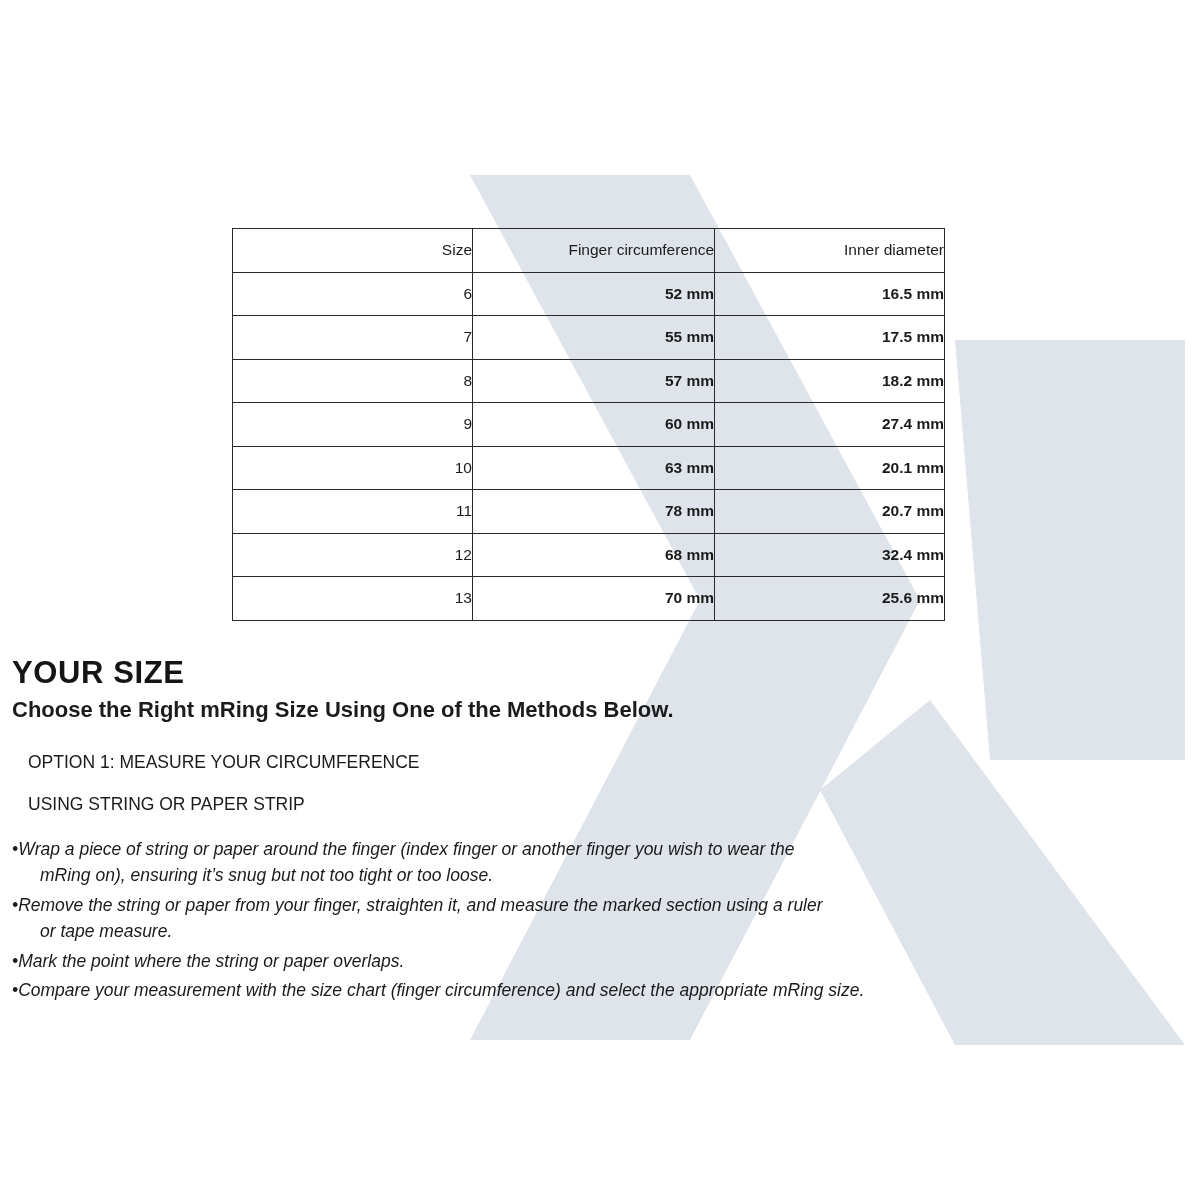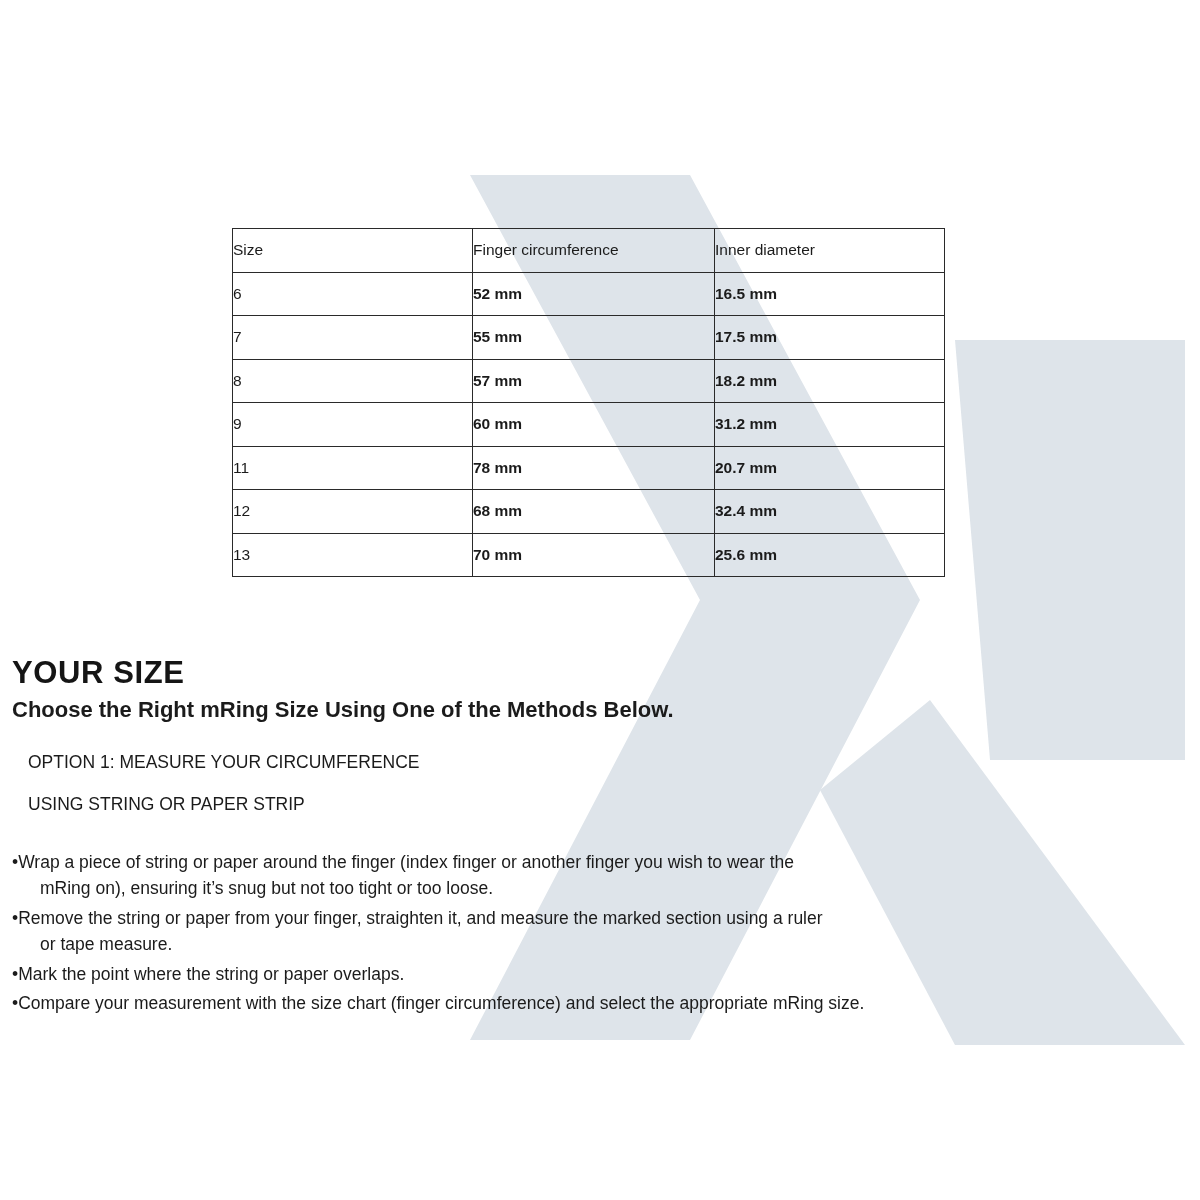--- a/index.html
+++ b/index.html
@@ -42,21 +42,21 @@
     width: 712px;
   }
   table.size-table {
     border-collapse: collapse;
     width: 712px;
     table-layout: fixed;
   }
   table.size-table th,
   table.size-table td {
     border: 1px solid #2a2a2a;
-    text-align: left;
+    text-align: right;
     font-size: 15.5px;
     color: #1b1b1b;
     height: 42.5px;
     padding: 0;
     font-weight: normal;
   }
   table.size-table th {
     font-weight: normal;
   }
   table.size-table col.c1 { width: 240px; }
@@ -87,22 +87,23 @@
     color: #1b1b1b;
   }
   .option-title {
     font-size: 17.5px;
     margin: 16px;
     line-height: 1.5;
     color: #1b1b1b;
   }
   #bullets {
     list-style: none;
-    margin: 31px 0 0 0;
+    margin: 18px 0 0 0;
     padding: 0;
+    font-style: italic;
   }
   #bullets li {
     font-size: 17.5px;
     line-height: 1.52;
     margin-bottom: 3px;
     padding-left: 14px;
     text-indent: -14px;
     color: #1b1b1b;
   }
   #bullets li .bul {
@@ -154,21 +155,26 @@
           <td class="val">17.5 mm</td>
         </tr>
         <tr>
           <td>8</td>
           <td class="val">57 mm</td>
           <td class="val">18.2 mm</td>
         </tr>
         <tr>
           <td>9</td>
           <td class="val">60 mm</td>
-          <td class="val">31.2 mm</td>
+          <td class="val">27.4 mm</td>
+        </tr>
+        <tr>
+          <td>10</td>
+          <td class="val">63 mm</td>
+          <td class="val">20.1 mm</td>
         </tr>
         <tr>
           <td>11</td>
           <td class="val">78 mm</td>
           <td class="val">20.7 mm</td>
         </tr>
         <tr>
           <td>12</td>
           <td class="val">68 mm</td>
           <td class="val">32.4 mm</td>

